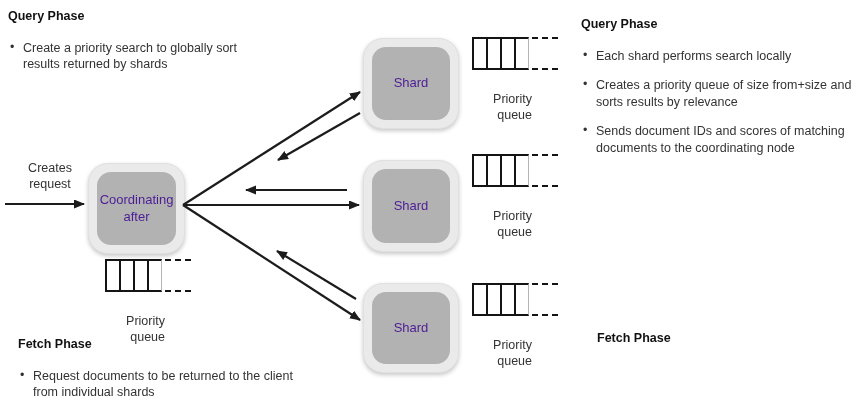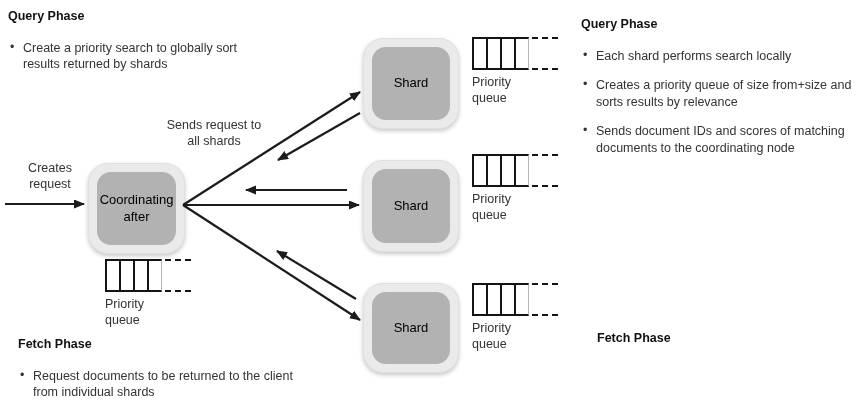--- a/index.html
+++ b/index.html
@@ -14,28 +14,28 @@
   .bullets{list-style:none;margin:0;padding:0;}
   .bullets li{position:relative;padding-left:15px;margin-bottom:13px;color:#333;}
   .bullets li::before{content:"\2022";position:absolute;left:2px;top:-1px;color:#333;}
   
   .diagram-label{position:absolute;font-size:12.5px;line-height:1.3;color:#333;text-align:center;}
   
   .node{position:absolute;background:#eaeaea;border:1px solid #e0e0e0;border-radius:20px;
         box-shadow:0 2px 4px rgba(0,0,0,0.22);}
   .node-inner{position:absolute;left:8px;top:8px;right:8px;bottom:8px;background:#b2b2b2;
         border-radius:14px;display:flex;align-items:center;justify-content:center;
-        color:#000000;font-size:13px;text-align:center;line-height:1.25;padding:2px;}
+        color:#4c1d95;font-size:13px;text-align:center;line-height:1.25;padding:2px;}
   
   .queue{position:absolute;}
   .queue-cells{display:flex;align-items:stretch;height:33px;}
   .qcell{width:12px;background:#fff;border-top:2.5px solid #141414;border-bottom:2.5px solid #141414;border-left:2.5px solid #141414;}
   .qcell.last{border-right:1px solid #b5b5b5;}
   .qdash{width:26px;border-top:2.5px dashed #141414;border-bottom:2.5px dashed #141414;margin-left:3px;}
-  .queue-label{width:60px;margin-top:4px;text-align:left;font-size:12.5px;line-height:1.3;color:#333;}
+  .queue-label{width:60px;margin-top:21px;text-align:right;font-size:12.5px;line-height:1.3;color:#333;}
   
   .arrows{position:absolute;left:0;top:0;width:859px;height:401px;pointer-events:none;}
 </style>
 </head>
 <body>
 
 <div class="stage">
 
   <div class="panel" style="left:8px;top:8px;width:250px;">
     <div class="panel-title">Query Phase</div>
@@ -58,21 +58,20 @@
     <ul class="bullets">
       <li>Request documents to be returned to the client from individual shards</li>
     </ul>
   </div>
 
   <div class="panel" style="left:597px;top:330px;width:252px;">
     <div class="panel-title">Fetch Phase</div>
   </div>
 
   <div class="diagram-label" style="left:18px;top:160px;width:64px;">Creates request</div>
-  <div class="diagram-label" style="left:160px;top:117px;width:108px;">Sends request to all shards</div>
 
   <div class="node" style="left:88px;top:163px;width:95px;height:89px;">
     <div class="node-inner">Coordinating after</div>
   </div>
 
   <div class="node" style="left:363px;top:38px;width:94px;height:89px;">
     <div class="node-inner">Shard</div>
   </div>
   <div class="node" style="left:363px;top:160px;width:94px;height:90px;">
     <div class="node-inner">Shard</div>

